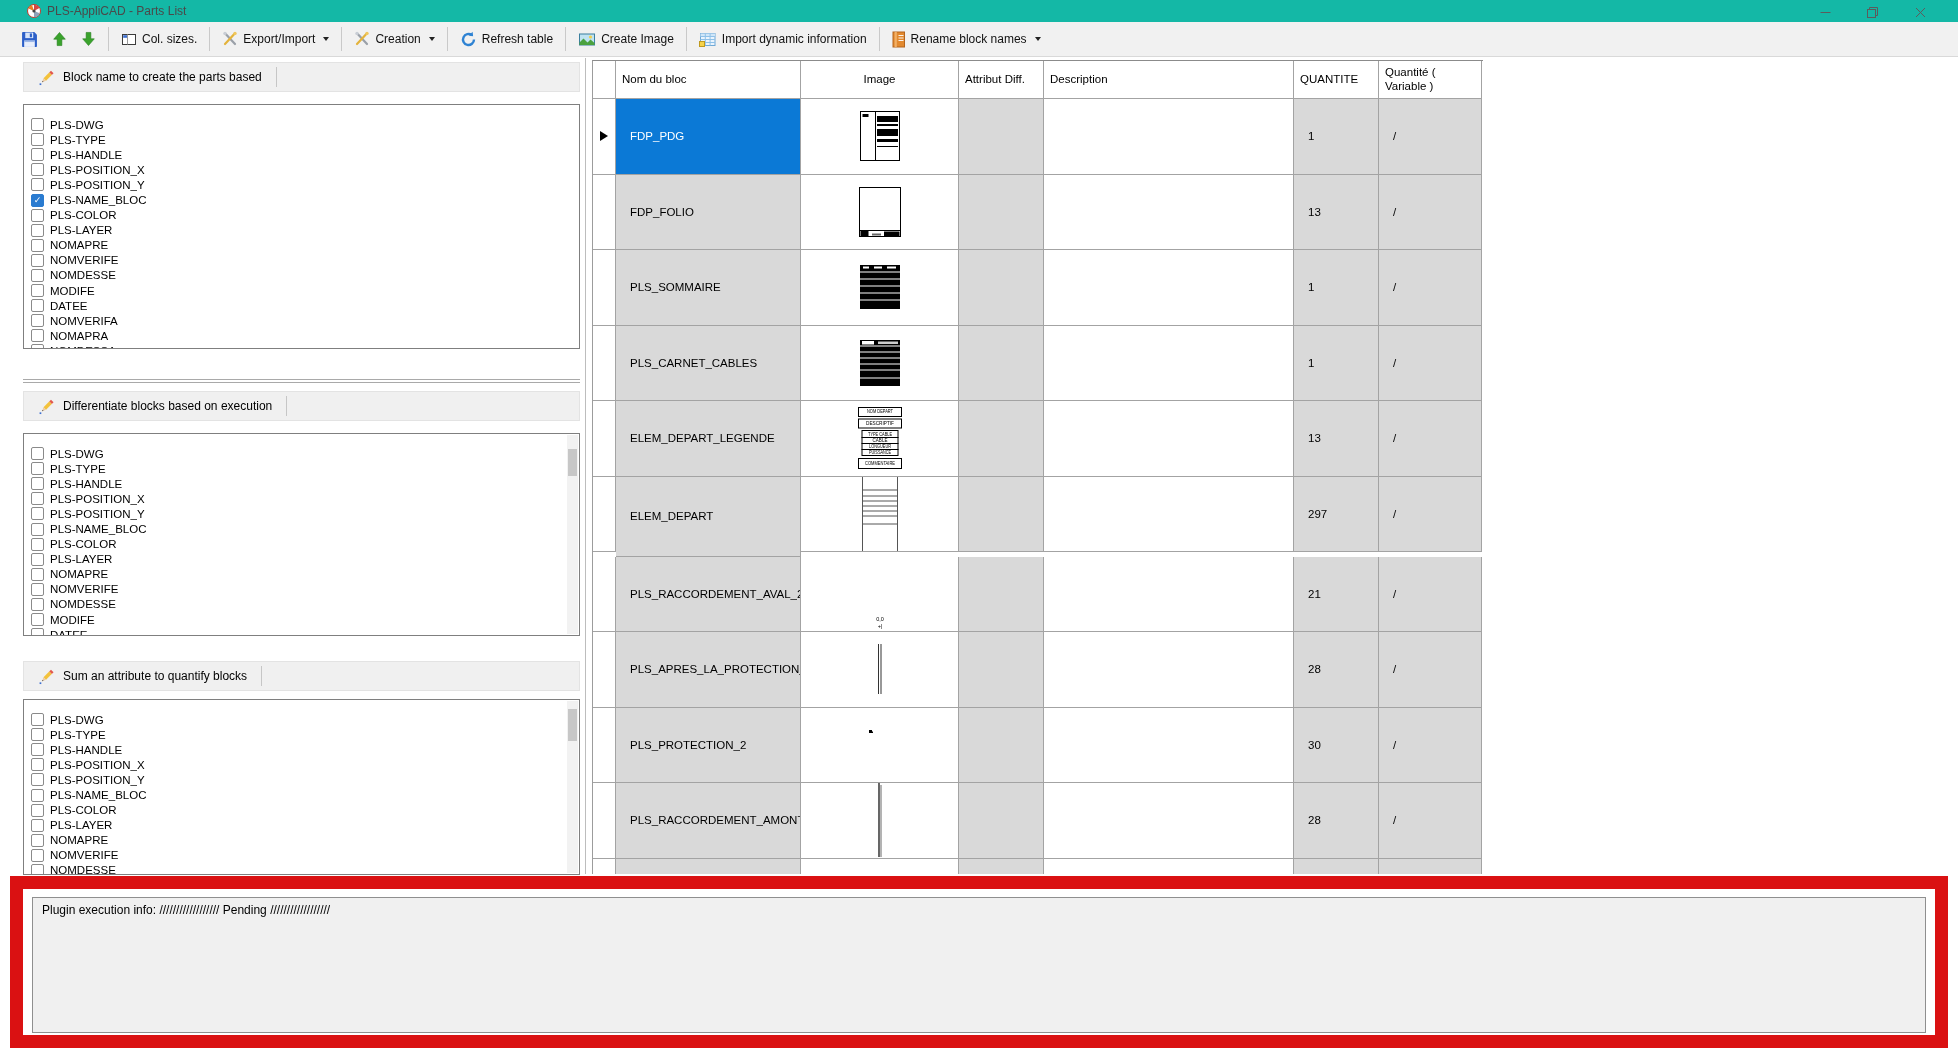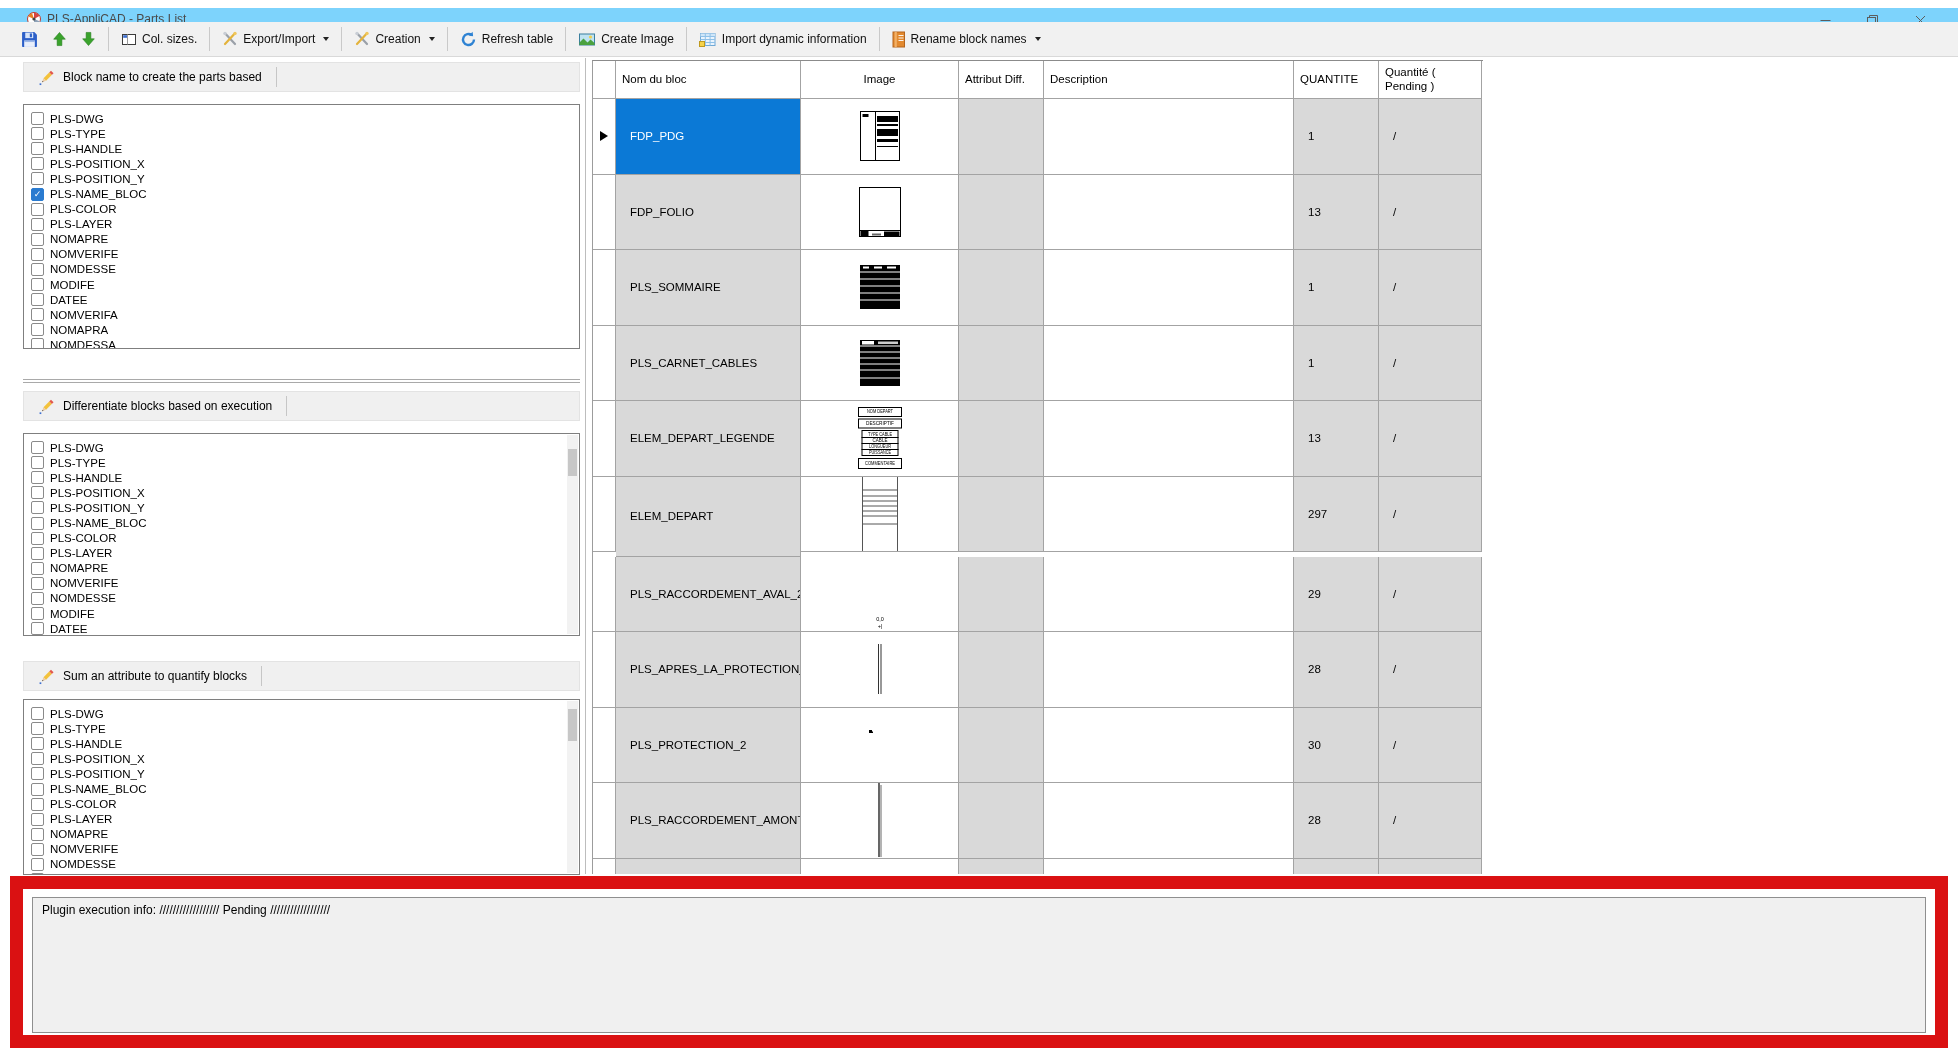--- a/index.html
+++ b/index.html
@@ -1,37 +1,37 @@
 <!DOCTYPE html>
 <html><head>
 <meta charset="utf-8">
 <style>
   html,body{margin:0;padding:0;background:#fff;width:1958px;height:1052px;overflow:hidden;
     font-family:"Liberation Sans","DejaVu Sans",sans-serif;-webkit-font-smoothing:antialiased;}
   .abs{position:absolute;}
   
-  #titlebar{left:0;top:0;width:1958px;height:22px;background:#7dd3fc;margin-top:8px;}
+  #titlebar{left:0;top:0;width:1958px;height:22px;background:#14b8a6;}
   #appicon{left:26px;top:3px;width:16px;height:16px;}
   #apptitle{left:47px;top:4px;font-size:12px;color:#4a4a4a;white-space:nowrap;}
   .winbtn{top:0;width:46px;height:24px;display:flex;align-items:center;justify-content:center;}
   
   #toolbar{left:0;top:22px;width:1958px;height:35px;background:#f1f1f1;border-bottom:1px solid #d9d9d9;
     display:flex;align-items:center;padding-left:14px;box-sizing:border-box;}
   .tbtn{display:flex;align-items:center;gap:5px;padding:4px 7px;font-size:12px;color:#111;white-space:nowrap;}
   .tsep{width:1px;height:24px;background:#c9c9c9;margin:0 5px;}
   .caret{width:0;height:0;border-left:3.5px solid transparent;border-right:3.5px solid transparent;
     border-top:4px solid #222;margin-left:3px;}
   .ticon{display:flex;align-items:center;}
   
   .sechdr{left:23px;width:557px;height:30px;background:#f0f0f0;border:1px solid #e3e3e3;box-sizing:border-box;
     display:flex;align-items:center;padding-left:14px;font-size:12px;color:#000;}
   .sechdr .vline{width:1px;height:20px;background:#c6c6c6;margin-left:14px;}
   .sechdr .ptxt{margin-left:8px;}
   .list{left:23px;width:557px;background:#fff;border:1px solid #7f7f7f;box-sizing:border-box;
-    overflow:hidden;padding-top:6px;}
+    overflow:hidden;padding-top:12px;}
   .li-item{display:flex;align-items:center;height:15.1px;padding-left:7px;font-size:11.5px;color:#000;}
   .cb{width:11px;height:11px;border:1px solid #8a8a8a;background:#fff;border-radius:2px;flex:none;
     display:flex;align-items:center;justify-content:center;font-size:9px;color:#fff;line-height:1;}
   .cb.on{background:#2a7bd0;border-color:#2a7bd0;}
   .li-label{margin-left:6px;white-space:nowrap;}
   .sbar{position:absolute;right:1px;top:1px;bottom:1px;width:11px;background:#f2f2f2;}
   .sthumb{position:absolute;left:1px;width:9px;background:#c7c7c7;}
   #splitter{left:23px;top:379px;width:557px;height:4px;border-top:1px solid #a9a9a9;border-bottom:1px solid #a9a9a9;box-sizing:border-box;}
   #vsplit{left:585px;top:58px;width:1px;height:816px;background:#bdbdbd;}
   
@@ -440,21 +440,21 @@
       <div class="cell hcell" style="height: 38px;">
         <span>Attribut Diff.</span>
       </div>
       <div class="cell hcell" style="height: 38px;">
         <span>Description</span>
       </div>
       <div class="cell hcell" style="height: 38px;">
         <span>QUANTITE</span>
       </div>
       <div class="cell hcell" style="height: 38px;">
-        <span>Quantité ( Pending )</span>
+        <span>Quantité ( Variable )</span>
       </div>
       <div class="cell selcell" style="height: 75.5px;">
         <span class="rowtri"></span>
       </div>
       <div class="cell namecell gray sel" style="height: 75.5px;">
         <span>FDP_PDG</span>
       </div>
       <div class="cell imgcell white" style="height: 75.5px; justify-content: center;">
         <span style="display: flex;">
           <svg width="40" height="50">
@@ -626,21 +626,21 @@
         <span style="display: flex; align-self: flex-end; margin-bottom: 1px;">
           <svg width="16" height="15" font-family="Liberation Sans,sans-serif">
             <text x="8" y="6" font-size="5.5" text-anchor="middle" fill="#000">0,0</text>
             <text x="8" y="13" font-size="5.5" text-anchor="middle" fill="#000">+|</text>
           </svg>
         </span>
       </div>
       <div class="cell gray" style="height: 75.5px;"></div>
       <div class="cell white" style="height: 75.5px;"></div>
       <div class="cell qcell gray" style="height: 75.5px;">
-        <span>29</span>
+        <span>21</span>
       </div>
       <div class="cell vcell gray" style="height: 75.5px;">
         <span>/</span>
       </div>
       <div class="cell selcell" style="height: 75.5px;"></div>
       <div class="cell namecell gray" style="height: 75.5px;">
         <span>PLS_APRES_LA_PROTECTION_2</span>
       </div>
       <div class="cell imgcell white" style="height: 75.5px; justify-content: center;">
         <span style="display: flex;">

